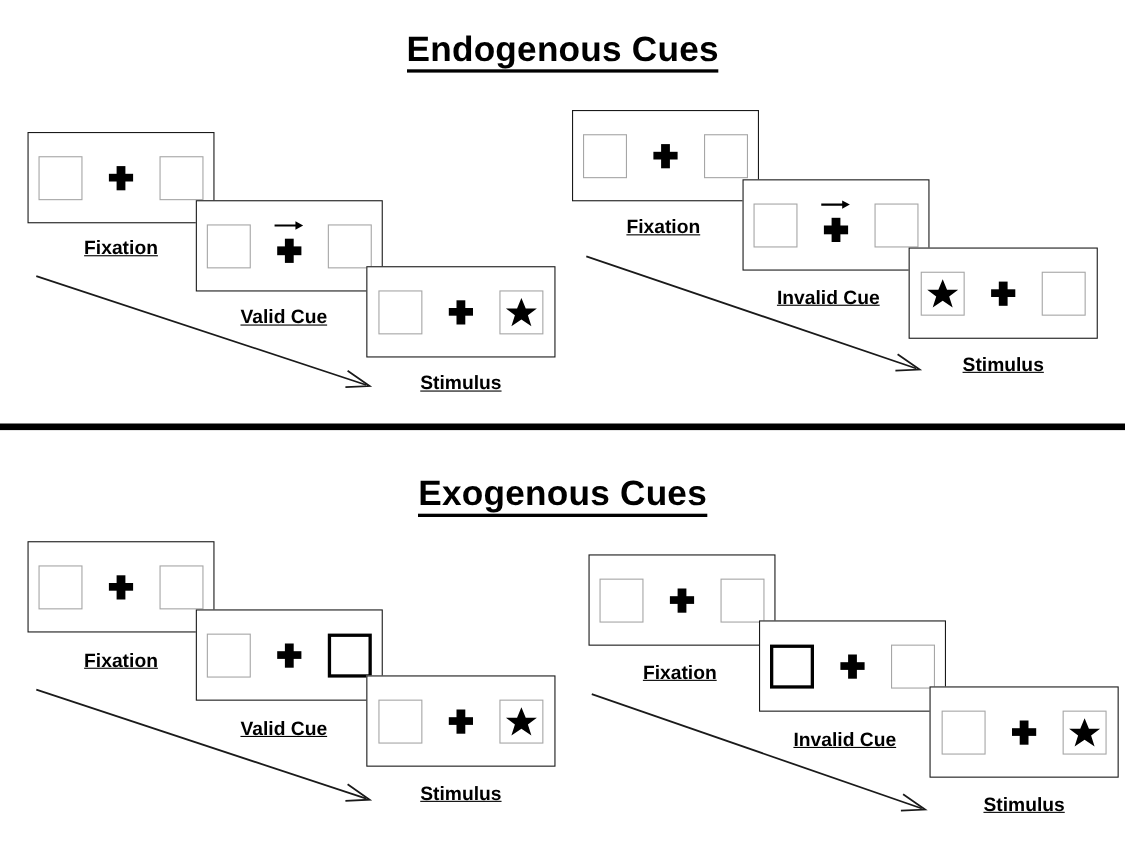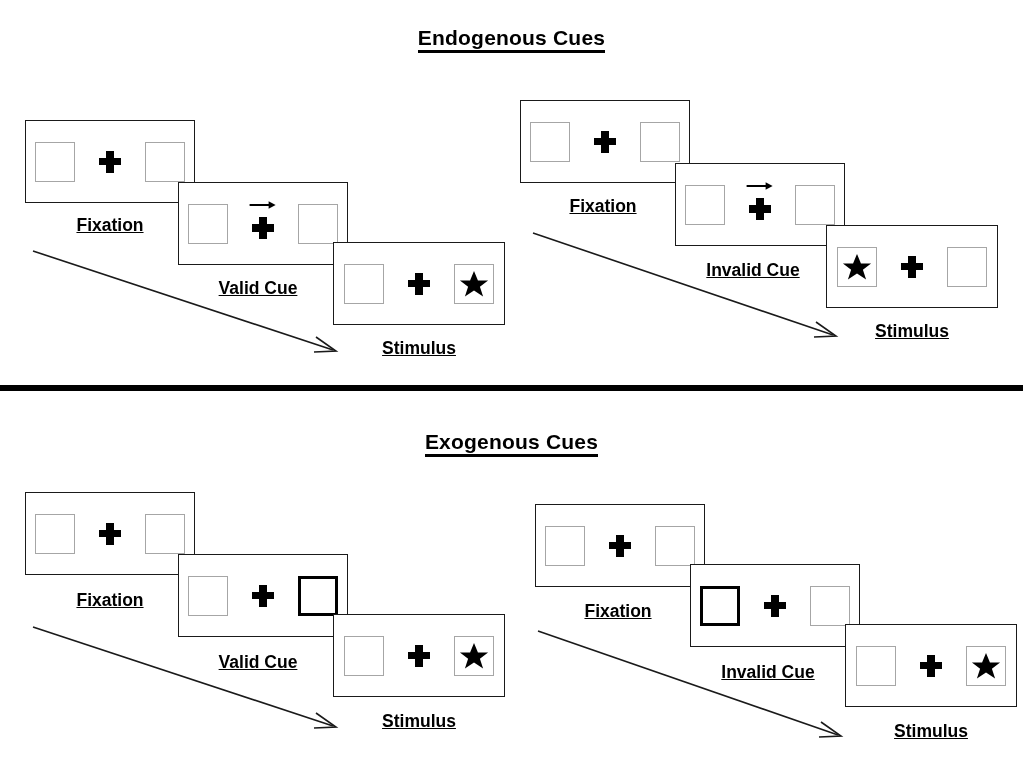--- a/index.html
+++ b/index.html
@@ -4,21 +4,21 @@
 <style>
   html,body{margin:0;padding:0;background:#ffffff;}
   body{width:1023px;height:767px;position:relative;overflow:hidden;
        font-family:"Liberation Sans","DejaVu Sans",sans-serif;color:#000;}
 
   .section{position:absolute;left:0;width:1023px;}
   #section-endogenous{top:0;height:388px;}
   #section-exogenous{top:404px;height:462px;}
 
   .section-title{position:absolute;width:1023px;text-align:center;
-      font-size:21px;font-weight:bold;letter-spacing:.2px;}
+      font-size:32px;font-weight:bold;letter-spacing:.2px;}
   .section-title span{border-bottom:3px solid #000;padding-bottom:1px;}
 
   .divider{position:absolute;left:0;top:385px;width:1023px;height:6px;background:#000;}
 
   
   .panel{position:absolute;background:#fff;border:1.4px solid #1a1a1a;
          box-sizing:border-box;display:flex;align-items:center;
          justify-content:center;}
   .panel-inner{display:flex;align-items:center;justify-content:center;}
 

